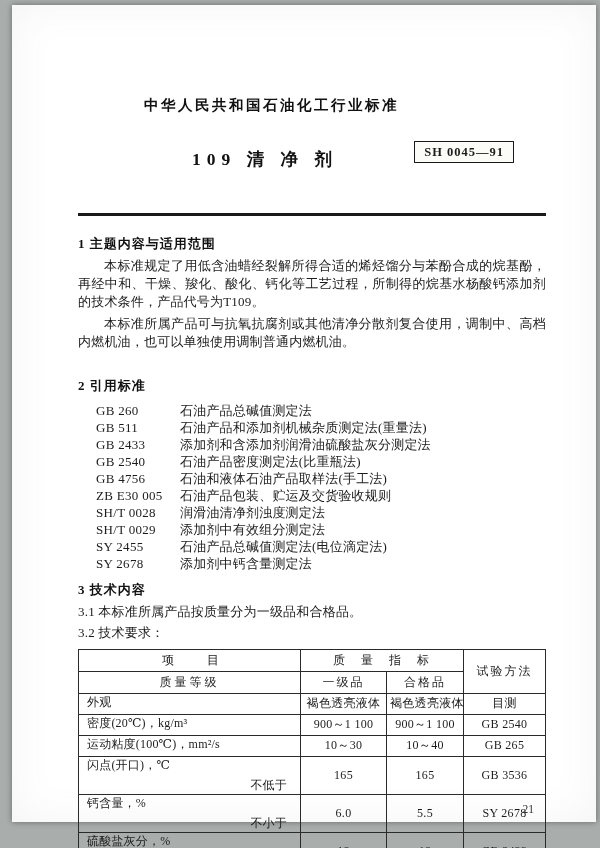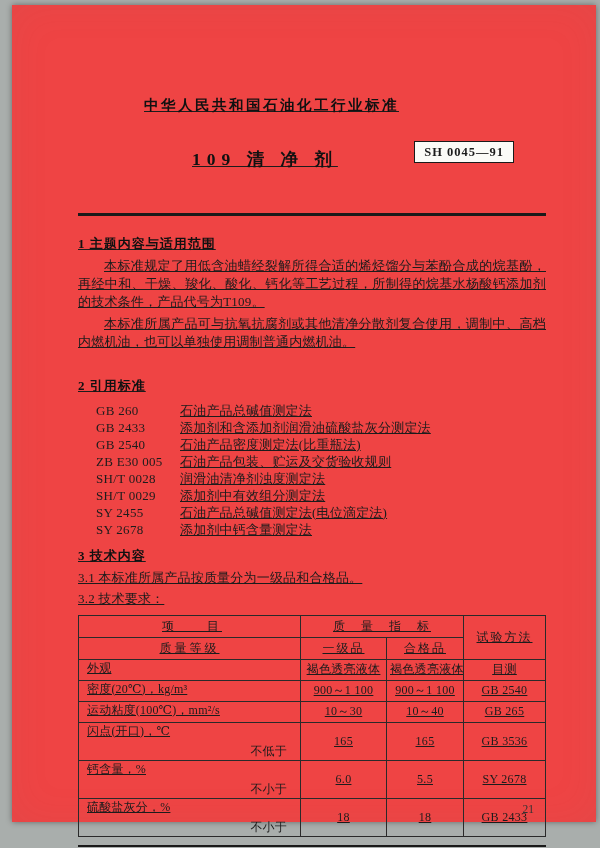--- a/index.html
+++ b/index.html
@@ -4,23 +4,22 @@
 <style>
   html,body{margin:0;padding:0;}
   body{
     width:600px;height:848px;position:relative;overflow:hidden;
     background:#a9aeac;
     font-family:"Liberation Serif","DejaVu Serif",serif;
     color:#1c1c1c;
   }
   .page{
     position:absolute;left:12px;top:5px;right:4px;bottom:26px;
-    background:#ef4444;
+    background:#ffffff;
     box-shadow:0 0 6px rgba(0,0,0,.4), inset 0 0 40px rgba(120,120,110,.08);
-    text-decoration:underline;
   }
   .content{position:relative;height:100%;padding:0 50px 0 66px;box-sizing:border-box;}
 
   .org-line{
     margin:0;padding-top:93px;
     font-size:14.5px;font-weight:bold;letter-spacing:2.5px;line-height:1;
     padding-left:66px;color:#111;
   }
   .title-row{position:relative;margin-top:34px;height:26px;}
   .doc-title{
@@ -81,22 +80,24 @@
 
     <hr class="rule-top">
 
     <div class="sec-heading" id="s1-heading">1  主题内容与适用范围</div>
     <p class="body-par">本标准规定了用低含油蜡经裂解所得合适的烯烃馏分与苯酚合成的烷基酚，再经中和、干燥、羧化、酸化、钙化等工艺过程，所制得的烷基水杨酸钙添加剂的技术条件，产品代号为T109。</p>
     <p class="body-par">本标准所属产品可与抗氧抗腐剂或其他清净分散剂复合使用，调制中、高档内燃机油，也可以单独使用调制普通内燃机油。</p>
 
     <div class="sec-heading" id="s2-heading">2  引用标准</div>
     <ul class="std-list">
       <li><span class="code">GB 260</span><span class="name">石油产品总碱值测定法</span></li>
+      <li><span class="code">GB 511</span><span class="name">石油产品和添加剂机械杂质测定法(重量法)</span></li>
       <li><span class="code">GB 2433</span><span class="name">添加剂和含添加剂润滑油硫酸盐灰分测定法</span></li>
       <li><span class="code">GB 2540</span><span class="name">石油产品密度测定法(比重瓶法)</span></li>
+      <li><span class="code">GB 4756</span><span class="name">石油和液体石油产品取样法(手工法)</span></li>
       <li><span class="code">ZB E30 005</span><span class="name">石油产品包装、贮运及交货验收规则</span></li>
       <li><span class="code">SH/T 0028</span><span class="name">润滑油清净剂浊度测定法</span></li>
       <li><span class="code">SH/T 0029</span><span class="name">添加剂中有效组分测定法</span></li>
       <li><span class="code">SY 2455</span><span class="name">石油产品总碱值测定法(电位滴定法)</span></li>
       <li><span class="code">SY 2678</span><span class="name">添加剂中钙含量测定法</span></li>
     </ul>
 
     <div class="sec-heading" id="s3-heading">3  技术内容</div>
     <div class="sub-item">3.1  本标准所属产品按质量分为一级品和合格品。</div>
     <div class="sub-item">3.2  技术要求：</div>

